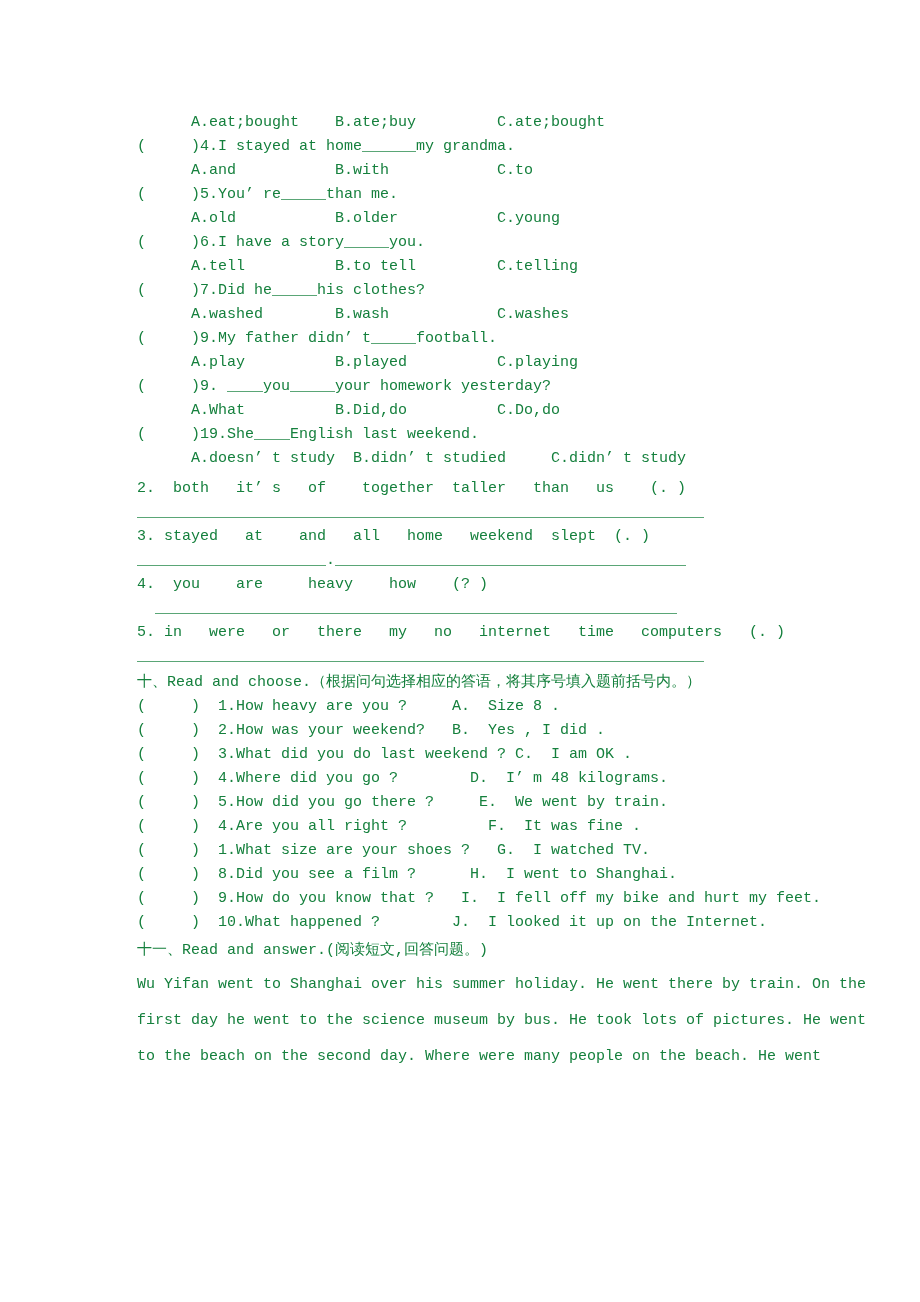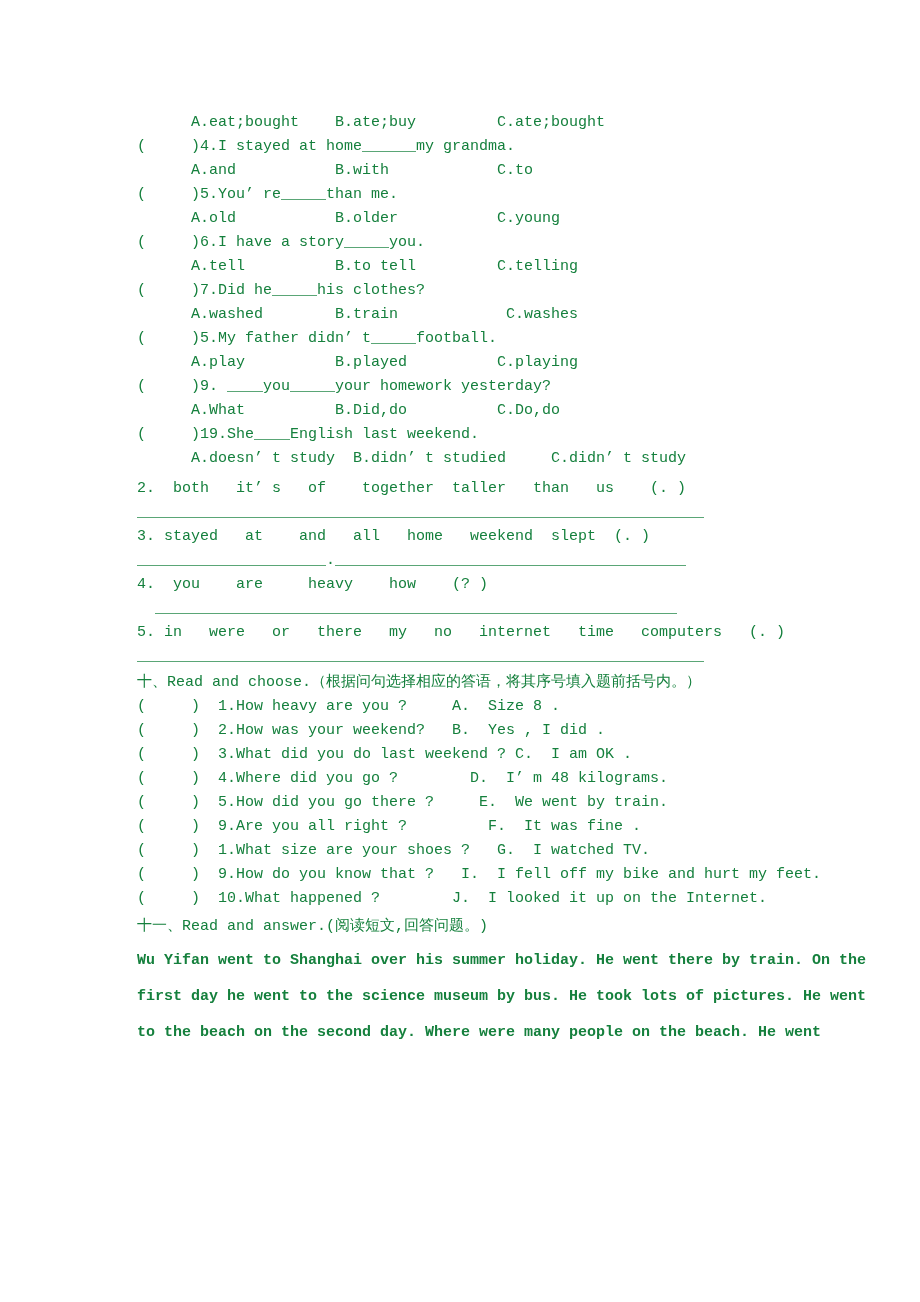--- a/index.html
+++ b/index.html
@@ -16,21 +16,21 @@
     color:#15803d;
     overflow:hidden;
   }
   .line{white-space:pre;}
   .heading{white-space:pre;}
   .blank{white-space:pre;letter-spacing:0;}
   .sec9{margin-top:6px;}
   .sec10{margin-top:2px;}
   .sec11{margin-top:4px;}
   .para{margin-top:4px;}
-  .para .line{line-height:36px;font-weight:bold;}
+  .para .line{line-height:36px;}
 </style>
 </head>
 <body>
 
 <div class="page">
 
   <div class="sec8">
 
       <div class="line">      A.eat;bought    B.ate;buy         C.ate;bought</div>
 
@@ -41,23 +41,23 @@
       <div class="line">(     )5.You’ re_____than me.</div>
 
       <div class="line">      A.old           B.older           C.young</div>
 
       <div class="line">(     )6.I have a story_____you.</div>
 
       <div class="line">      A.tell          B.to tell         C.telling</div>
 
       <div class="line">(     )7.Did he_____his clothes?</div>
 
-      <div class="line">      A.washed        B.train            C.washes</div>
+      <div class="line">      A.washed        B.wash            C.washes</div>
 
-      <div class="line">(     )5.My father didn’ t_____football.</div>
+      <div class="line">(     )9.My father didn’ t_____football.</div>
 
       <div class="line">      A.play          B.played          C.playing</div>
 
       <div class="line">(     )9. ____you_____your homework yesterday?</div>
 
       <div class="line">      A.What          B.Did,do          C.Do,do</div>
 
       <div class="line">(     )19.She____English last weekend.</div>
 
       <div class="line">      A.doesn’ t study  B.didn’ t studied     C.didn’ t study</div>
@@ -96,24 +96,25 @@
         <div class="line">(     )  1.How heavy are you ?     A.  Size 8 .</div>
 
         <div class="line">(     )  2.How was your weekend?   B.  Yes , I did .</div>
 
         <div class="line">(     )  3.What did you do last weekend ? C.  I am OK .</div>
 
         <div class="line">(     )  4.Where did you go ?        D.  I’ m 48 kilograms.</div>
 
         <div class="line">(     )  5.How did you go there ?     E.  We went by train.</div>
 
-        <div class="line">(     )  9.Are you all right ?         F.  It was fine .</div>
+        <div class="line">(     )  4.Are you all right ?         F.  It was fine .</div>
 
         <div class="line">(     )  1.What size are your shoes ?   G.  I watched TV.</div>
 
+        <div class="line">(     )  8.Did you see a film ?      H.  I went to Shanghai.</div>
 
         <div class="line">(     )  9.How do you know that ?   I.  I fell off my bike and hurt my feet.</div>
 
         <div class="line">(     )  10.What happened ?        J.  I looked it up on the Internet.</div>
       </div>
   </div>
 
   <div class="sec11">
     <div class="heading">十一、Read and answer.(阅读短文,回答问题。)</div>
     <div class="para">

